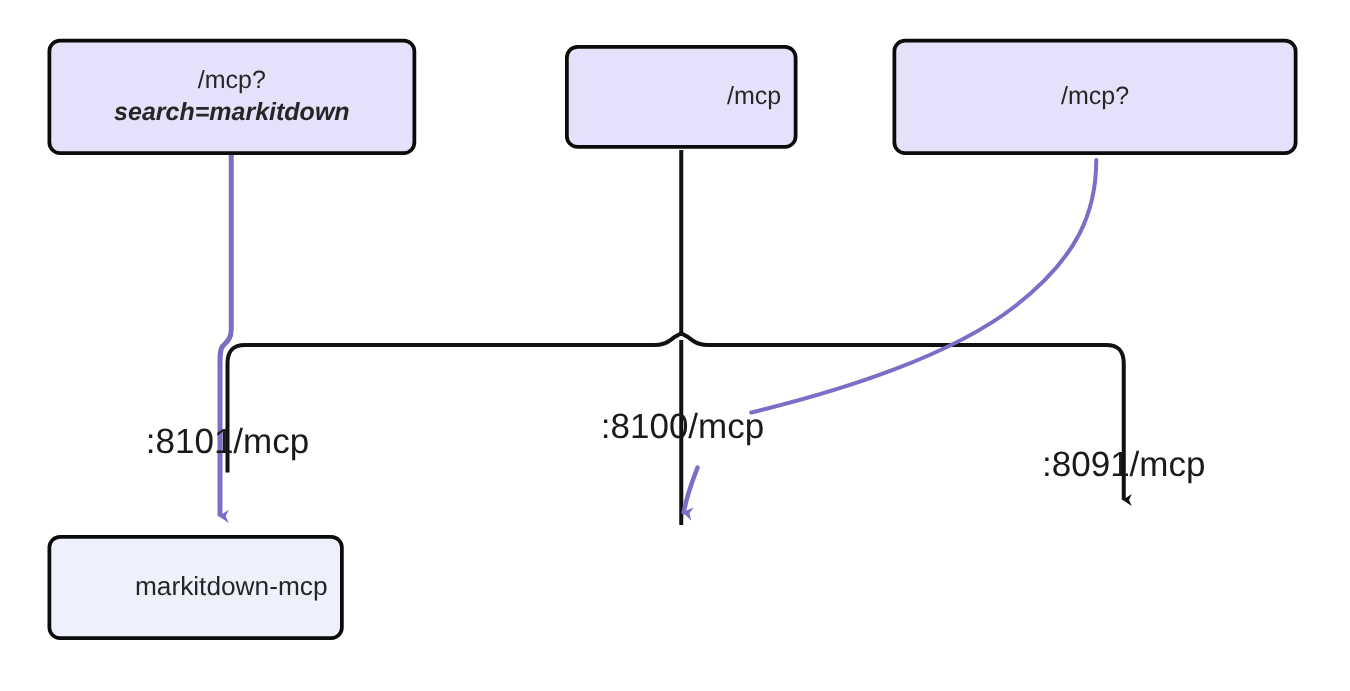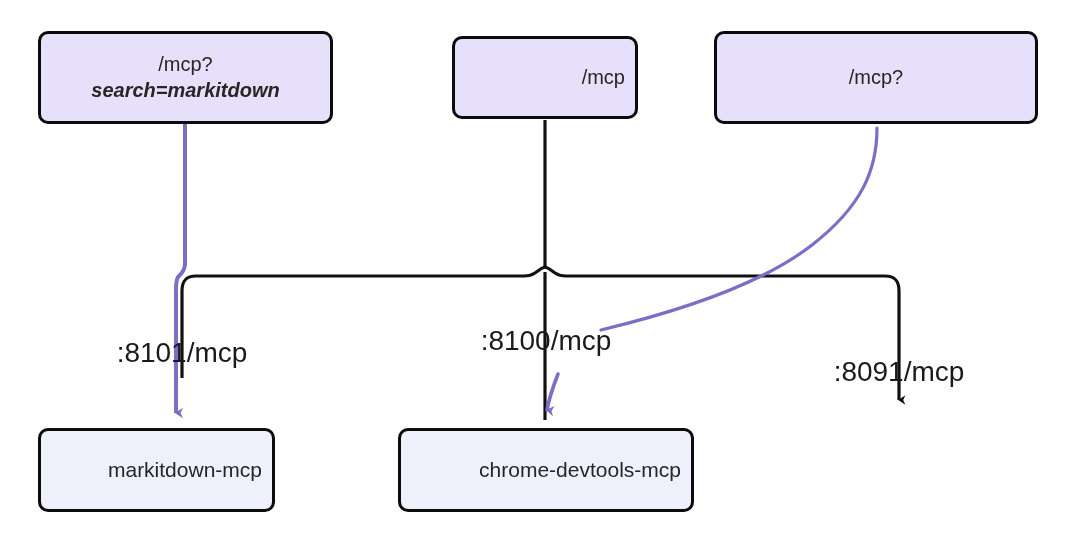--- a/index.html
+++ b/index.html
@@ -146,20 +146,15 @@
   <div class="edge-label" id="label-8101">:8101/mcp</div>
   <div class="edge-label" id="label-8100">:8100/mcp</div>
   <div class="edge-label" id="label-8091">:8091/mcp</div>
 
   <div class="node node-bottom" id="node-markitdown-mcp">
     <div class="node-inner">
       <span class="plain">markitdown-mcp</span>
     </div>
   </div>
 
-  <div class="node node-bottom" id="node-chrome-mcp">
-    <div class="node-inner">
-      <span class="plain">chrome-devtools-mcp</span>
-    </div>
-  </div>
 
 
 </div>
 
 </body></html>

